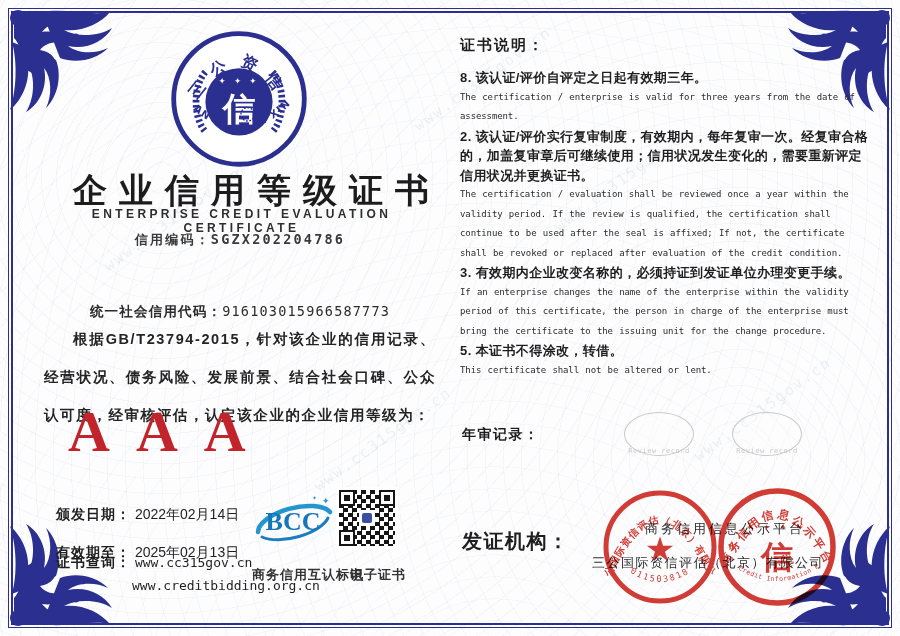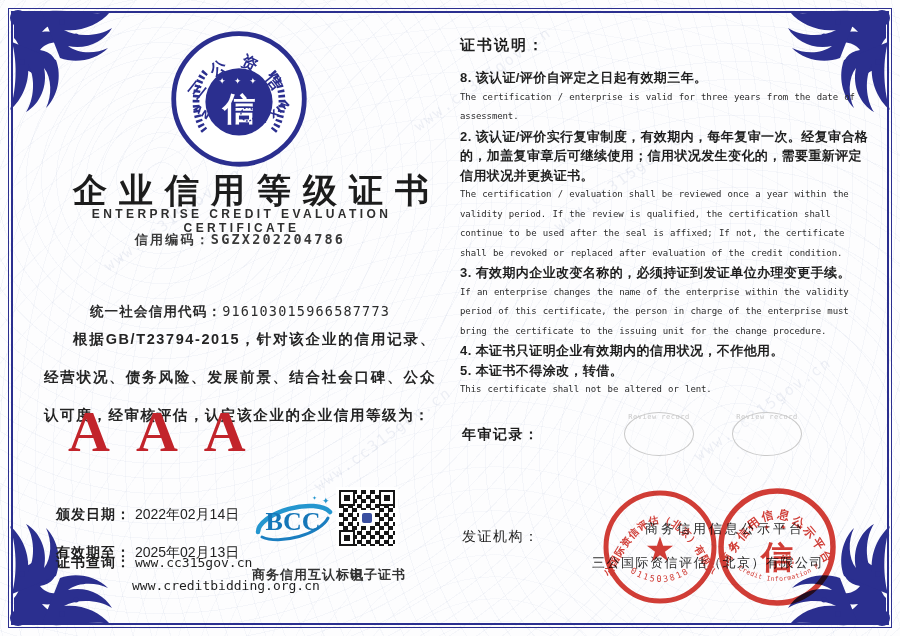--- a/index.html
+++ b/index.html
@@ -39,23 +39,23 @@
   .inforow .lbl{font-weight:bold;letter-spacing:1px;}
   .inforow .val{font-family:"DejaVu Sans Mono",monospace;font-size:13px;}
   .marklbl{font-size:13px;font-weight:bold;color:#333;letter-spacing:1px;}
   .instr-head{left:460px;top:36px;font-size:15px;font-weight:bold;letter-spacing:2px;color:#1e1e1e;}
   .instr{left:460px;top:68px;width:414px;}
   .instr .zh{font-size:13px;font-weight:bold;color:#1e1e1e;line-height:19.5px;letter-spacing:0.4px;}
   .instr .en{font-family:"DejaVu Sans Mono",monospace;font-size:9px;color:#2a2a2a;line-height:19.5px;
              letter-spacing:-0.1px;word-spacing:1px;}
   .rev-label{left:462px;top:426px;font-size:14px;font-weight:bold;letter-spacing:1.5px;color:#1e1e1e;}
   .rev-ellipse{width:68px;height:42px;border:1.5px solid #c9c9c9;border-radius:50%;
-               display:flex;align-items:flex-start;justify-content:center;background:rgba(255,255,255,0.3);}
+               display:flex;align-items:flex-end;justify-content:center;background:rgba(255,255,255,0.3);}
   .rev-ellipse span{font-family:"DejaVu Sans Mono",monospace;font-size:7px;color:#c9c9c9;letter-spacing:0.5px;}
-  .iss-label{left:462px;top:528px;font-size:14px;font-weight:normal;letter-spacing:1.5px;color:#1e1e1e;}
+  .iss-label{left:462px;top:528px;font-size:20px;font-weight:bold;letter-spacing:1.5px;color:#1e1e1e;}
   .iss-line1{left:600px;top:520px;width:250px;text-align:center;font-size:13px;color:#2d2d2d;letter-spacing:3px;}
   .iss-line2{left:568px;top:554px;width:280px;text-align:center;font-size:13px;color:#2d2d2d;letter-spacing:1.5px;}
   .seal{mix-blend-mode:multiply;opacity:0.92;}
   .qr{left:336px;top:487px;width:62px;height:62px;background:#fff;padding:3px;box-sizing:border-box;}
   .qr-body{position:relative;width:56px;height:56px;
       background:repeating-conic-gradient(#151515 0% 25%, #ffffff 0% 50%) 0 0/9px 9px;}
   .finder{position:absolute;width:12px;height:12px;border:2.5px solid #151515;background:#fff;box-sizing:content-box;}
   .finder::after{content:"";position:absolute;left:3px;top:3px;width:6px;height:6px;background:#151515;}
   .qr-center{position:absolute;left:20px;top:20px;width:16px;height:16px;background:#fff;
              display:flex;align-items:center;justify-content:center;}
@@ -184,21 +184,20 @@
     </div>
     <div>
       <div class="zh">2. 该认证/评价实行复审制度，有效期内，每年复审一次。经复审合格的，加盖复审章后可继续使用；信用状况发生变化的，需要重新评定信用状况并更换证书。</div>
       <div class="en">The certification / evaluation shall be reviewed once a year within the validity period. If the review is qualified, the certification shall continue to be used after the seal is affixed; If not, the certificate shall be revoked or replaced after evaluation of the credit condition.</div>
     </div>
     <div>
       <div class="zh">3. 有效期内企业改变名称的，必须持证到发证单位办理变更手续。</div>
       <div class="en">If an enterprise changes the name of the enterprise within the validity period of this certificate, the person in charge of the enterprise must bring the certificate to the issuing unit for the change procedure.</div>
     </div>
     <div>
-      <div class="zh">4. 本证书只证明企业有效期内的信用状况，不作他用。</div>
     </div>
     <div>
       <div class="zh">5. 本证书不得涂改，转借。</div>
       <div class="en">This certificate shall not be altered or lent.</div>
     </div>
   </div>
 
   <div class="abs rev-label">年审记录：</div>
   <div class="abs rev-ellipse" style="left:624px;top:412px;">
     <span>Review record</span>

